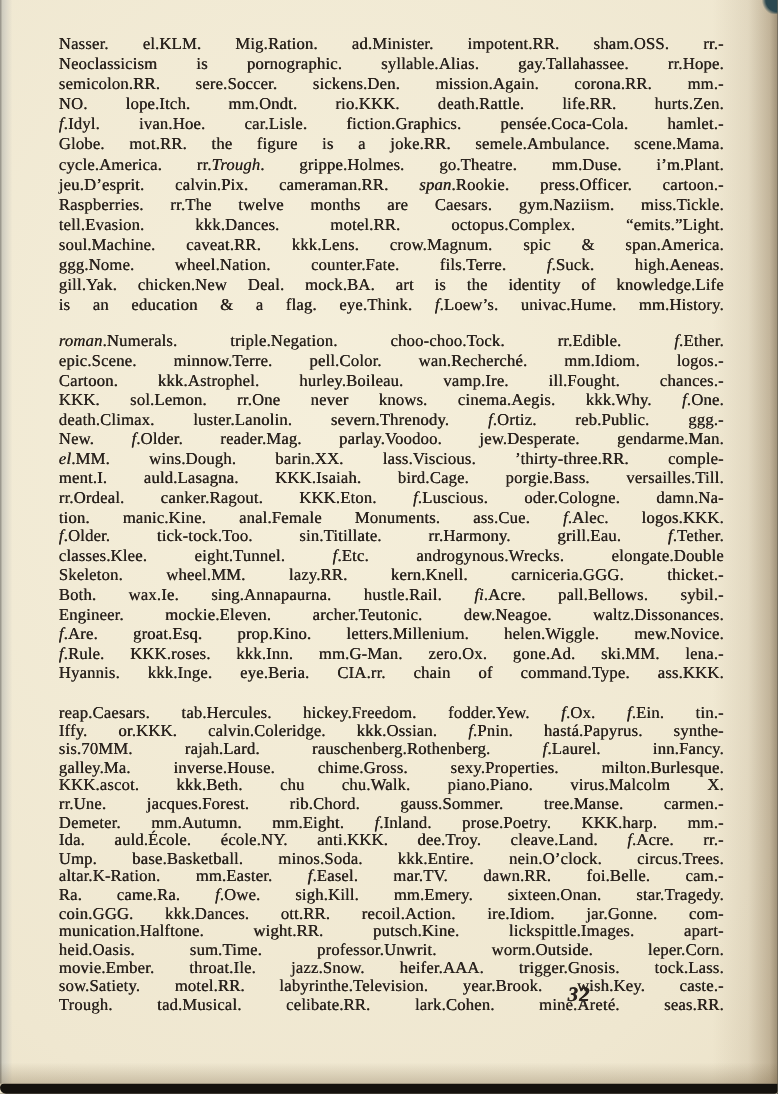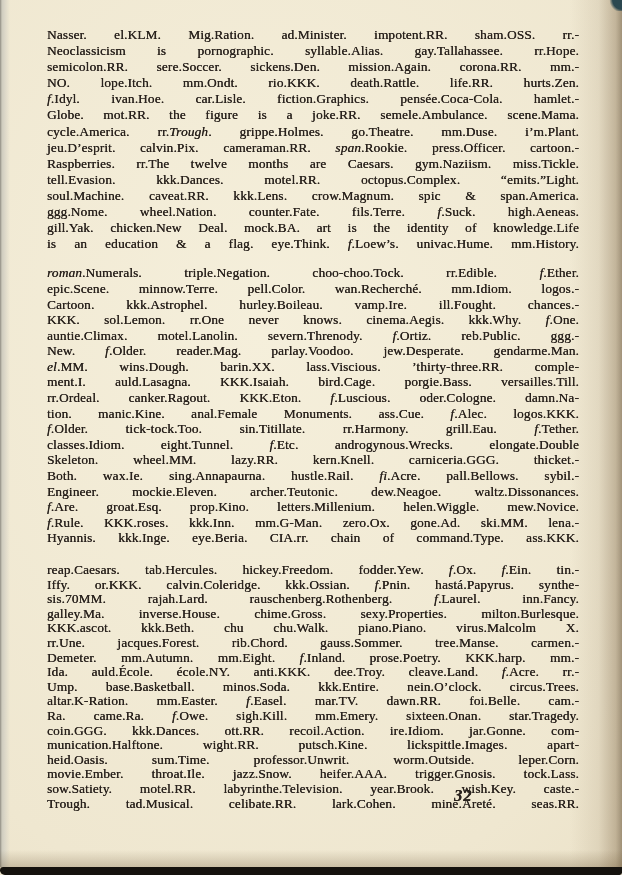--- a/index.html
+++ b/index.html
@@ -76,28 +76,28 @@
         <div class="line"><span>soul.Machine. caveat.RR. kkk.Lens. crow.Magnum. spic &amp; span.America.</span></div>
         <div class="line"><span>ggg.Nome. wheel.Nation. counter.Fate. fils.Terre. </span><span class="it">f</span><span>.Suck. high.Aeneas.</span></div>
         <div class="line"><span>gill.Yak. chicken.New Deal. mock.BA. art is the identity of knowledge.Life</span></div>
         <div class="line"><span>is an education &amp; a flag. eye.Think. </span><span class="it">f</span><span>.Loew’s. univac.Hume. mm.History.</span></div>
       </div>
       <div class="para para-2">
         <div class="line"><span class="it">roman</span><span>.Numerals. triple.Negation. choo-choo.Tock. rr.Edible. </span><span class="it">f</span><span>.Ether.</span></div>
         <div class="line"><span>epic.Scene. minnow.Terre. pell.Color. wan.Recherché. mm.Idiom. logos.-</span></div>
         <div class="line"><span>Cartoon. kkk.Astrophel. hurley.Boileau. vamp.Ire. ill.Fought. chances.-</span></div>
         <div class="line"><span>KKK. sol.Lemon. rr.One never knows. cinema.Aegis. kkk.Why. </span><span class="it">f</span><span>.One.</span></div>
-        <div class="line"><span>auntie.Climax. motel.Lanolin. severn.Threnody. </span><span class="it">f</span><span>.Ortiz. reb.Public. ggg.-</span></div>
+        <div class="line"><span>death.Climax. luster.Lanolin. severn.Threnody. </span><span class="it">f</span><span>.Ortiz. reb.Public. ggg.-</span></div>
         <div class="line"><span>New. </span><span class="it">f</span><span>.Older. reader.Mag. parlay.Voodoo. jew.Desperate. gendarme.Man.</span></div>
         <div class="line"><span class="it">el</span><span>.MM. wins.Dough. barin.XX. lass.Viscious. ’thirty-three.RR. comple-</span></div>
         <div class="line"><span>ment.I. auld.Lasagna. KKK.Isaiah. bird.Cage. porgie.Bass. versailles.Till.</span></div>
         <div class="line"><span>rr.Ordeal. canker.Ragout. KKK.Eton. </span><span class="it">f</span><span>.Luscious. oder.Cologne. damn.Na-</span></div>
         <div class="line"><span>tion. manic.Kine. anal.Female Monuments. ass.Cue. </span><span class="it">f</span><span>.Alec. logos.KKK.</span></div>
         <div class="line"><span class="it">f</span><span>.Older. tick-tock.Too. sin.Titillate. rr.Harmony. grill.Eau. </span><span class="it">f</span><span>.Tether.</span></div>
-        <div class="line"><span>classes.Idiom. eight.Tunnel. </span><span class="it">f</span><span>.Etc. androgynous.Wrecks. elongate.Double</span></div>
+        <div class="line"><span>classes.Klee. eight.Tunnel. </span><span class="it">f</span><span>.Etc. androgynous.Wrecks. elongate.Double</span></div>
         <div class="line"><span>Skeleton. wheel.MM. lazy.RR. kern.Knell. carniceria.GGG. thicket.-</span></div>
         <div class="line"><span>Both. wax.Ie. sing.Annapaurna. hustle.Rail. </span><span class="it">fi</span><span>.Acre. pall.Bellows. sybil.-</span></div>
         <div class="line"><span>Engineer. mockie.Eleven. archer.Teutonic. dew.Neagoe. waltz.Dissonances.</span></div>
         <div class="line"><span class="it">f</span><span>.Are. groat.Esq. prop.Kino. letters.Millenium. helen.Wiggle. mew.Novice.</span></div>
         <div class="line"><span class="it">f</span><span>.Rule. KKK.roses. kkk.Inn. mm.G-Man. zero.Ox. gone.Ad. ski.MM. lena.-</span></div>
         <div class="line"><span>Hyannis. kkk.Inge. eye.Beria. CIA.rr. chain of command.Type. ass.KKK.</span></div>
       </div>
       <div class="para para-3">
         <div class="line"><span>reap.Caesars. tab.Hercules. hickey.Freedom. fodder.Yew. </span><span class="it">f</span><span>.Ox. </span><span class="it">f</span><span>.Ein. tin.-</span></div>
         <div class="line"><span>Iffy. or.KKK. calvin.Coleridge. kkk.Ossian. </span><span class="it">f</span><span>.Pnin. hastá.Papyrus. synthe-</span></div>

